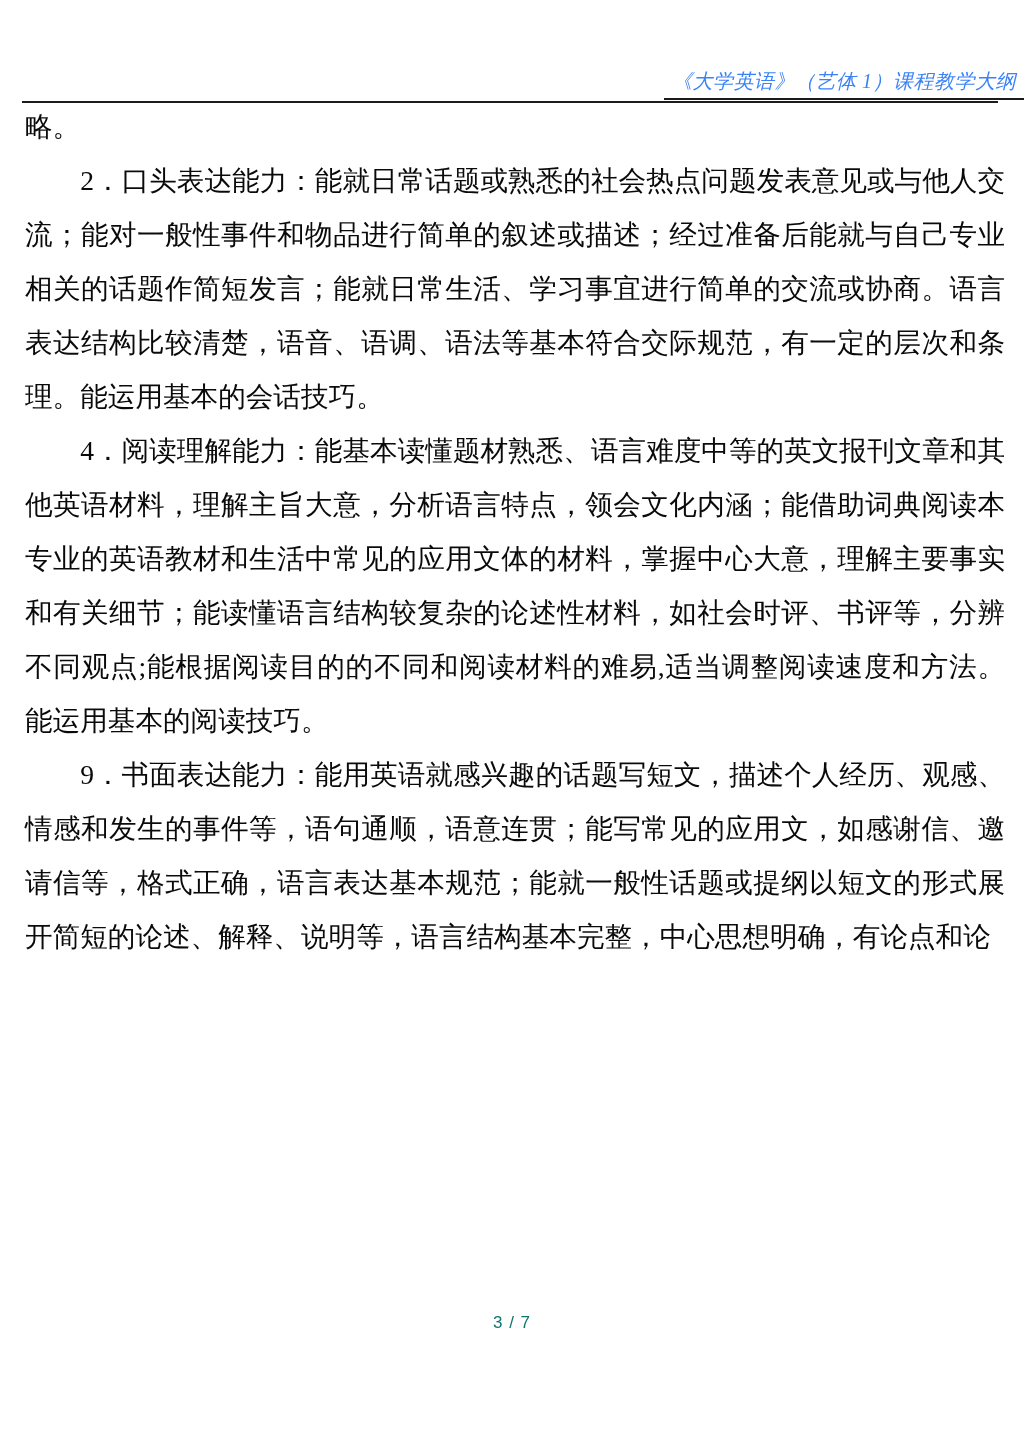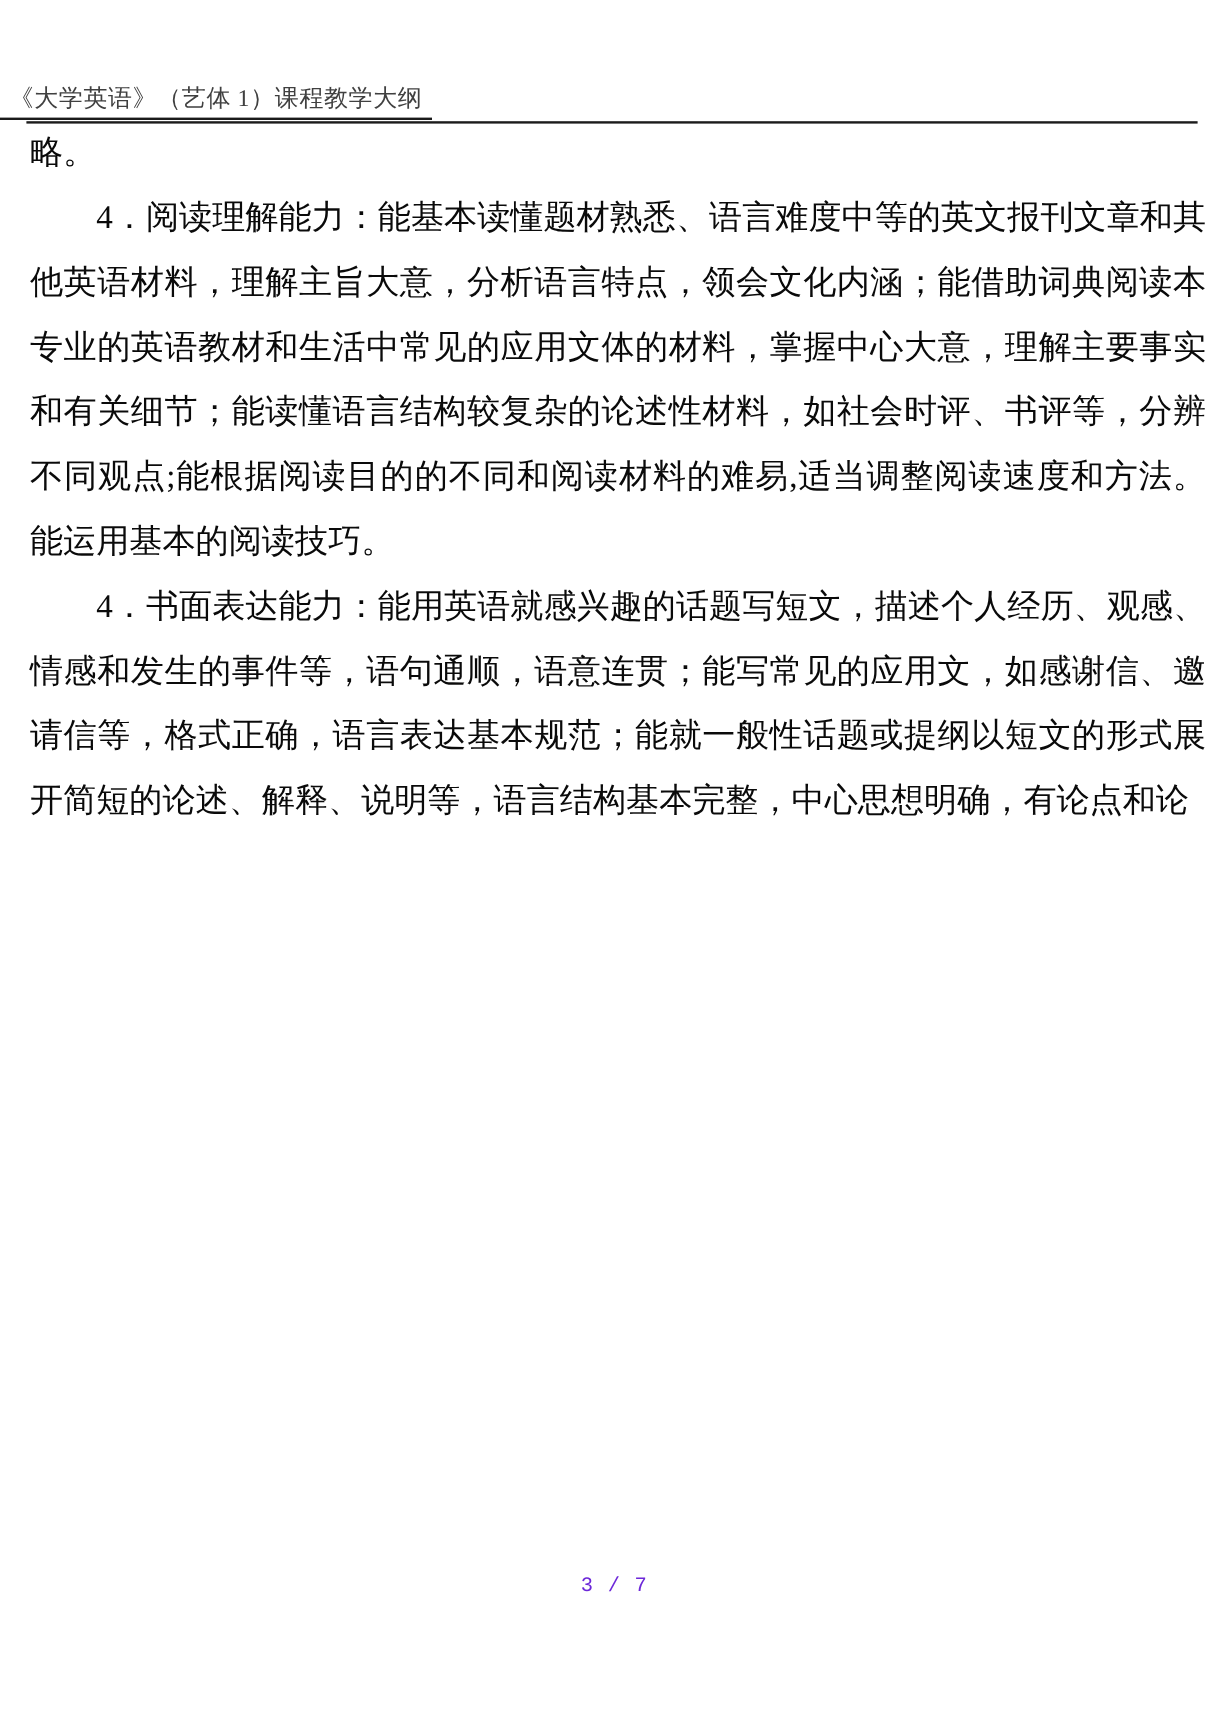--- a/index.html
+++ b/index.html
@@ -14,23 +14,24 @@
     background: #ffffff;
     color: #000000;
     font-family: "Liberation Serif", "DejaVu Serif", serif;
     overflow: hidden;
   }
   .header {
     position: absolute;
     top: 68px;
     left: 0;
     right: 0;
-    text-align: left;
+    text-align: right;
     font-size: 20px;
-    color: #404040;
+    color: #3b82f6;
+    font-style: italic;
   }
   .header .title {
     display: inline-block;
     border-bottom: 2px solid #1a1a1a;
     padding: 0 8px 3px 8px;
     letter-spacing: 0.5px;
   }
   .header-rule {
     position: absolute;
     top: 101px;
@@ -55,40 +56,41 @@
   }
   .para.indent {
     text-indent: 2em;
   }
   .footer {
     position: absolute;
     top: 1313px;
     left: 0;
     right: 0;
     text-align: center;
-    font-family: Liberation Mono, monospace;
+    font-family: Liberation Sans, sans-serif;
     font-size: 17px;
-    color: #6d28d9;
+    color: #0f766e;
     letter-spacing: 1px;
   }
 </style>
 </head>
 <body>
 
 <div class="page">
 
   <div class="header">
     <span class="title">《大学英语》（艺体 1）课程教学大纲</span>
   </div>
 
   <div class="header-rule"></div>
 
   <div class="body-text">
     <p class="para">略。</p>
+    <p class="para indent">2．口头表达能力：能就日常话题或熟悉的社会热点问题发表意见或与他人交流；能对一般性事件和物品进行简单的叙述或描述；经过准备后能就与自己专业相关的话题作简短发言；能就日常生活、学习事宜进行简单的交流或协商。语言表达结构比较清楚，语音、语调、语法等基本符合交际规范，有一定的层次和条理。能运用基本的会话技巧。</p>
     <p class="para indent">4．阅读理解能力：能基本读懂题材熟悉、语言难度中等的英文报刊文章和其他英语材料，理解主旨大意，分析语言特点，领会文化内涵；能借助词典阅读本专业的英语教材和生活中常见的应用文体的材料，掌握中心大意，理解主要事实和有关细节；能读懂语言结构较复杂的论述性材料，如社会时评、书评等，分辨不同观点;能根据阅读目的的不同和阅读材料的难易,适当调整阅读速度和方法。能运用基本的阅读技巧。</p>
-    <p class="para indent">4．书面表达能力：能用英语就感兴趣的话题写短文，描述个人经历、观感、情感和发生的事件等，语句通顺，语意连贯；能写常见的应用文，如感谢信、邀请信等，格式正确，语言表达基本规范；能就一般性话题或提纲以短文的形式展开简短的论述、解释、说明等，语言结构基本完整，中心思想明确，有论点和论</p>
+    <p class="para indent">9．书面表达能力：能用英语就感兴趣的话题写短文，描述个人经历、观感、情感和发生的事件等，语句通顺，语意连贯；能写常见的应用文，如感谢信、邀请信等，格式正确，语言表达基本规范；能就一般性话题或提纲以短文的形式展开简短的论述、解释、说明等，语言结构基本完整，中心思想明确，有论点和论</p>
   </div>
 
   <div class="footer">
     <span>3 / 7</span>
   </div>
 
 </div>
 
 </body></html>

